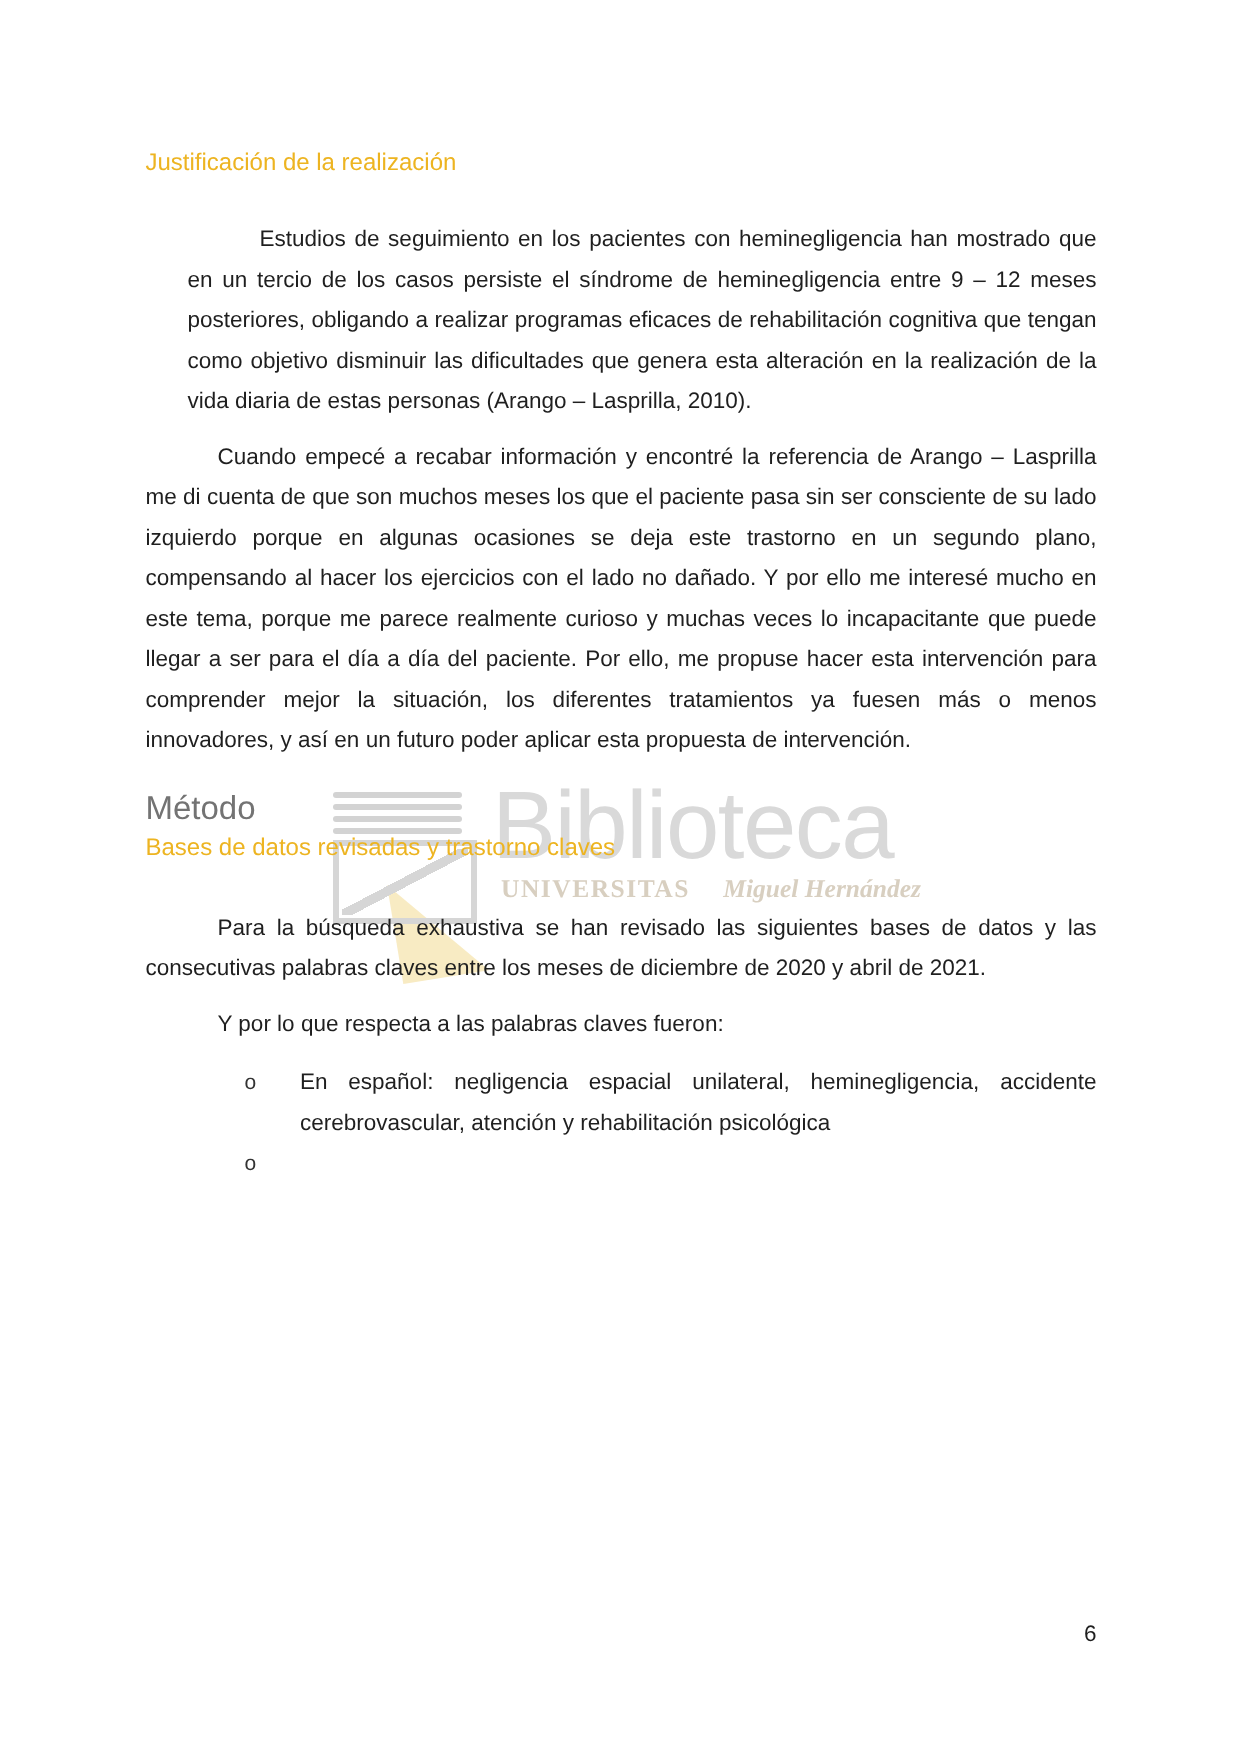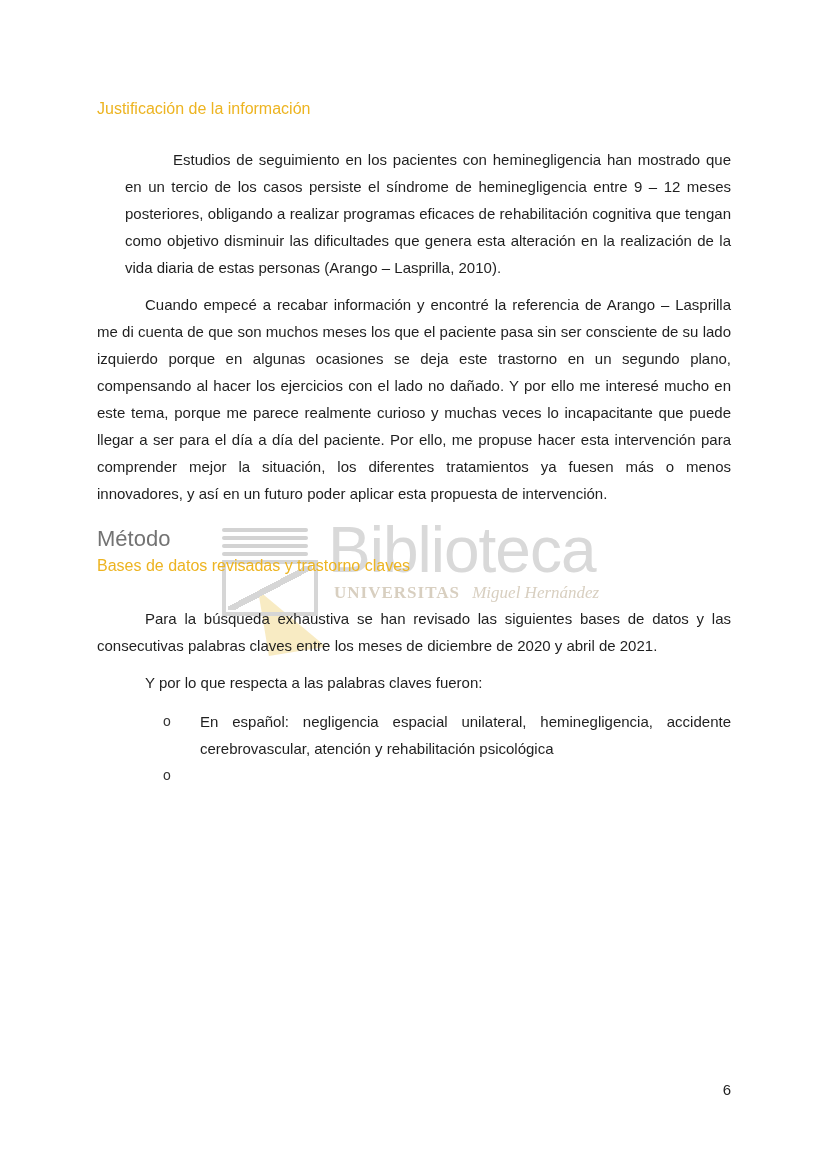--- a/index.html
+++ b/index.html
@@ -38,21 +38,21 @@
     position:absolute; left:328px; top:512px;
     font-size:64px; line-height:76px; letter-spacing:-1px;
     color:#d9d9d9; font-weight:400; white-space:nowrap;
   }
   .wm-sub {
     position:absolute; left:334px; top:583px;
     font-family:"Liberation Serif", serif;
     font-size:17px; color:#d8cfc0; white-space:nowrap;
   }
   .wm-sub .caps { font-weight:bold; letter-spacing:1px; }
-  .wm-sub .it { font-style:italic; margin-left:8px; }
+  .wm-sub .it { font-style:italic; margin-left:18px;font-weight:bold; }
 
   
   .content { position:absolute; left:97px; width:634px; top:0; z-index:1; }
 
   .h-gold {
     margin:99px 0 0 0;
     font-size:16px; line-height:20px; font-weight:normal;
     color:#edb421;
   }
   .h-orange {
@@ -102,21 +102,21 @@
     <div class="wm-fold"></div>
     <div class="wm-title">Biblioteca</div>
     <div class="wm-sub">
       <span class="caps">UNIVERSITAS</span>
       <span class="it">Miguel Hernández</span>
     </div>
   </div>
 
   <div class="content">
 
-    <h2 class="h-gold">Justificación de la información</h2>
+    <h2 class="h-gold">Justificación de la realización</h2>
 
     <p class="body after-heading">Estudios de seguimiento en los pacientes con heminegligencia han mostrado que en un tercio de los casos persiste el síndrome de heminegligencia entre 9 – 12 meses posteriores, obligando a realizar programas eficaces de rehabilitación cognitiva que tengan como objetivo disminuir las dificultades que genera esta alteración en la realización de la vida diaria de estas personas (Arango – Lasprilla, 2010).</p>
 
     <p class="body">Cuando empecé a recabar información y encontré la referencia de Arango – Lasprilla me di cuenta de que son muchos meses los que el paciente pasa sin ser consciente de su lado izquierdo porque en algunas ocasiones se deja este trastorno en un segundo plano, compensando al hacer los ejercicios con el lado no dañado. Y por ello me interesé mucho en este tema, porque me parece realmente curioso y muchas veces lo incapacitante que puede llegar a ser para el día a día del paciente. Por ello, me propuse hacer esta intervención para comprender mejor la situación, los diferentes tratamientos ya fuesen más o menos innovadores, y así en un futuro poder aplicar esta propuesta de intervención.</p>
 
     <h1 class="h-orange">Método</h1>
 
     <h3 class="h-gold-sub">Bases de datos revisadas y trastorno claves</h3>
 
     <p class="body after-metodo">Para la búsqueda exhaustiva se han revisado las siguientes bases de datos y las consecutivas palabras claves entre los meses de diciembre de 2020 y abril de 2021.</p>

